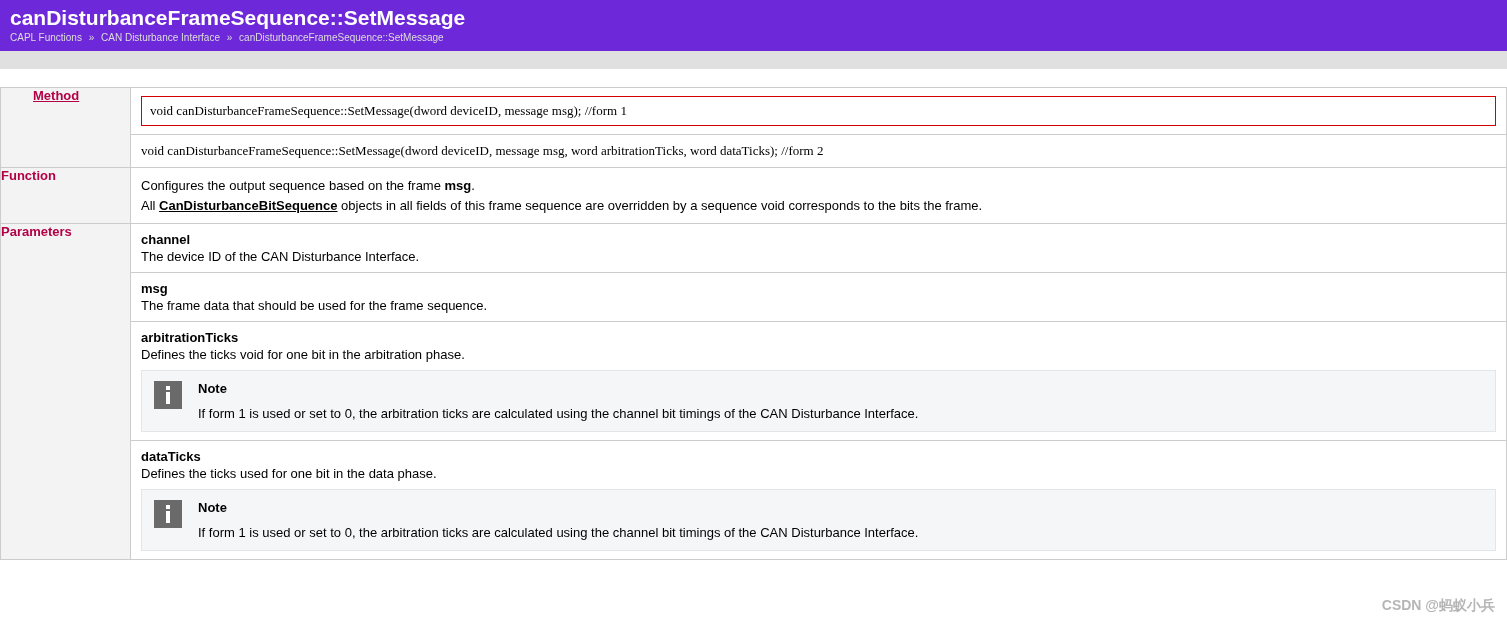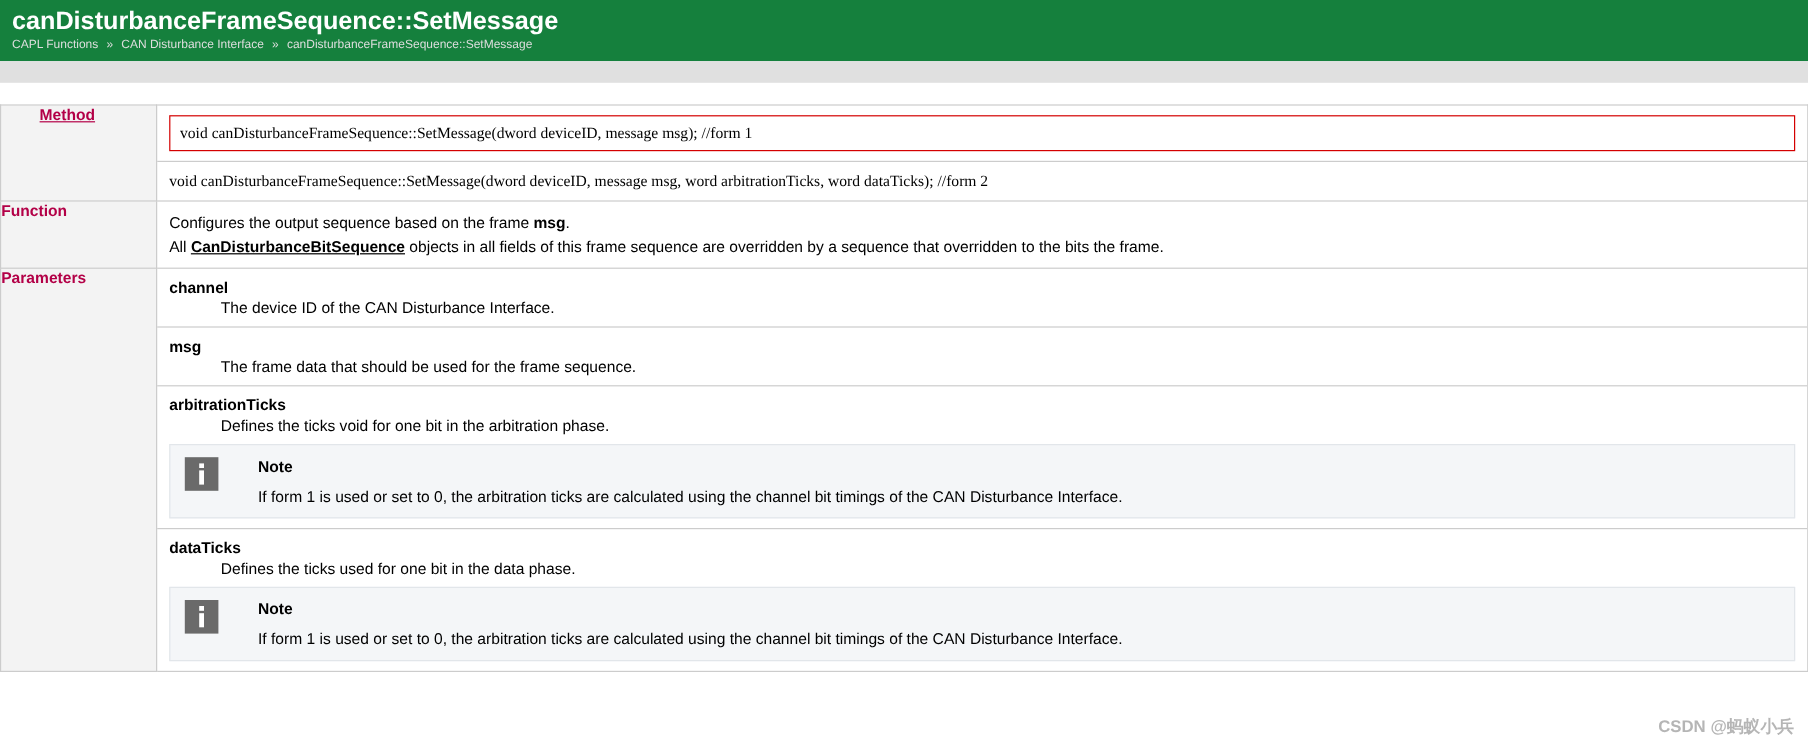--- a/index.html
+++ b/index.html
@@ -4,21 +4,21 @@
 <style>
   * { box-sizing: border-box; }
   body {
     margin: 0;
     font-family: Verdana, Geneva, sans-serif;
     font-size: 13px;
     color: #000;
     background: #fff;
   }
   .header {
-    background: #15803d;
+    background: #6d28d9;
     color: #fff;
     padding: 6px 10px 8px 10px;
   }
   .header h1 {
     margin: 0;
     font-size: 21px;
     font-weight: bold;
     color: #fff;
   }
   .breadcrumb {
@@ -69,28 +69,28 @@
   }
   .func-text { line-height: 1.5; }
   .func-text .bold { font-weight: bold; }
   .link-u { font-weight: bold; text-decoration: underline; }
   .param-block {
     padding: 8px 10px;
     border-top: 1px solid #ccc;
   }
   .param-block:first-child { border-top: none; }
   .param-name { font-weight: bold; }
-  .param-desc { margin-top: 2px; margin-left: 43px; }
+  .param-desc { margin-top: 2px; }
   .note-box {
     display: flex;
     background: #f4f6f8;
     border: 1px solid #e2e6ea;
     margin-top: 8px;
     padding: 10px 12px;
-    gap: 33px;
+    gap: 16px;
     align-items: flex-start;
   }
   .note-icon {
     width: 28px;
     height: 28px;
     background: #6a6a6a;
     display: flex;
     align-items: center;
     justify-content: center;
     flex-shrink: 0;
@@ -139,21 +139,21 @@
     </tr>
 
     <tr>
       <td class="label-cell">Function</td>
       <td class="content-cell">
         <div class="content-inner func-text">
           <div>
             <span>Configures the output sequence based on the frame </span><span class="bold">msg</span><span>.</span>
           </div>
           <div>
-            <span>All </span><span class="link-u">CanDisturbanceBitSequence</span><span> objects in all fields of this frame sequence are overridden by a sequence that overridden to the bits the frame.</span>
+            <span>All </span><span class="link-u">CanDisturbanceBitSequence</span><span> objects in all fields of this frame sequence are overridden by a sequence void corresponds to the bits the frame.</span>
           </div>
         </div>
       </td>
     </tr>
 
     <tr>
       <td class="label-cell">Parameters</td>
       <td class="content-cell">
         <div class="param-block">
           <div class="param-name">channel</div>

